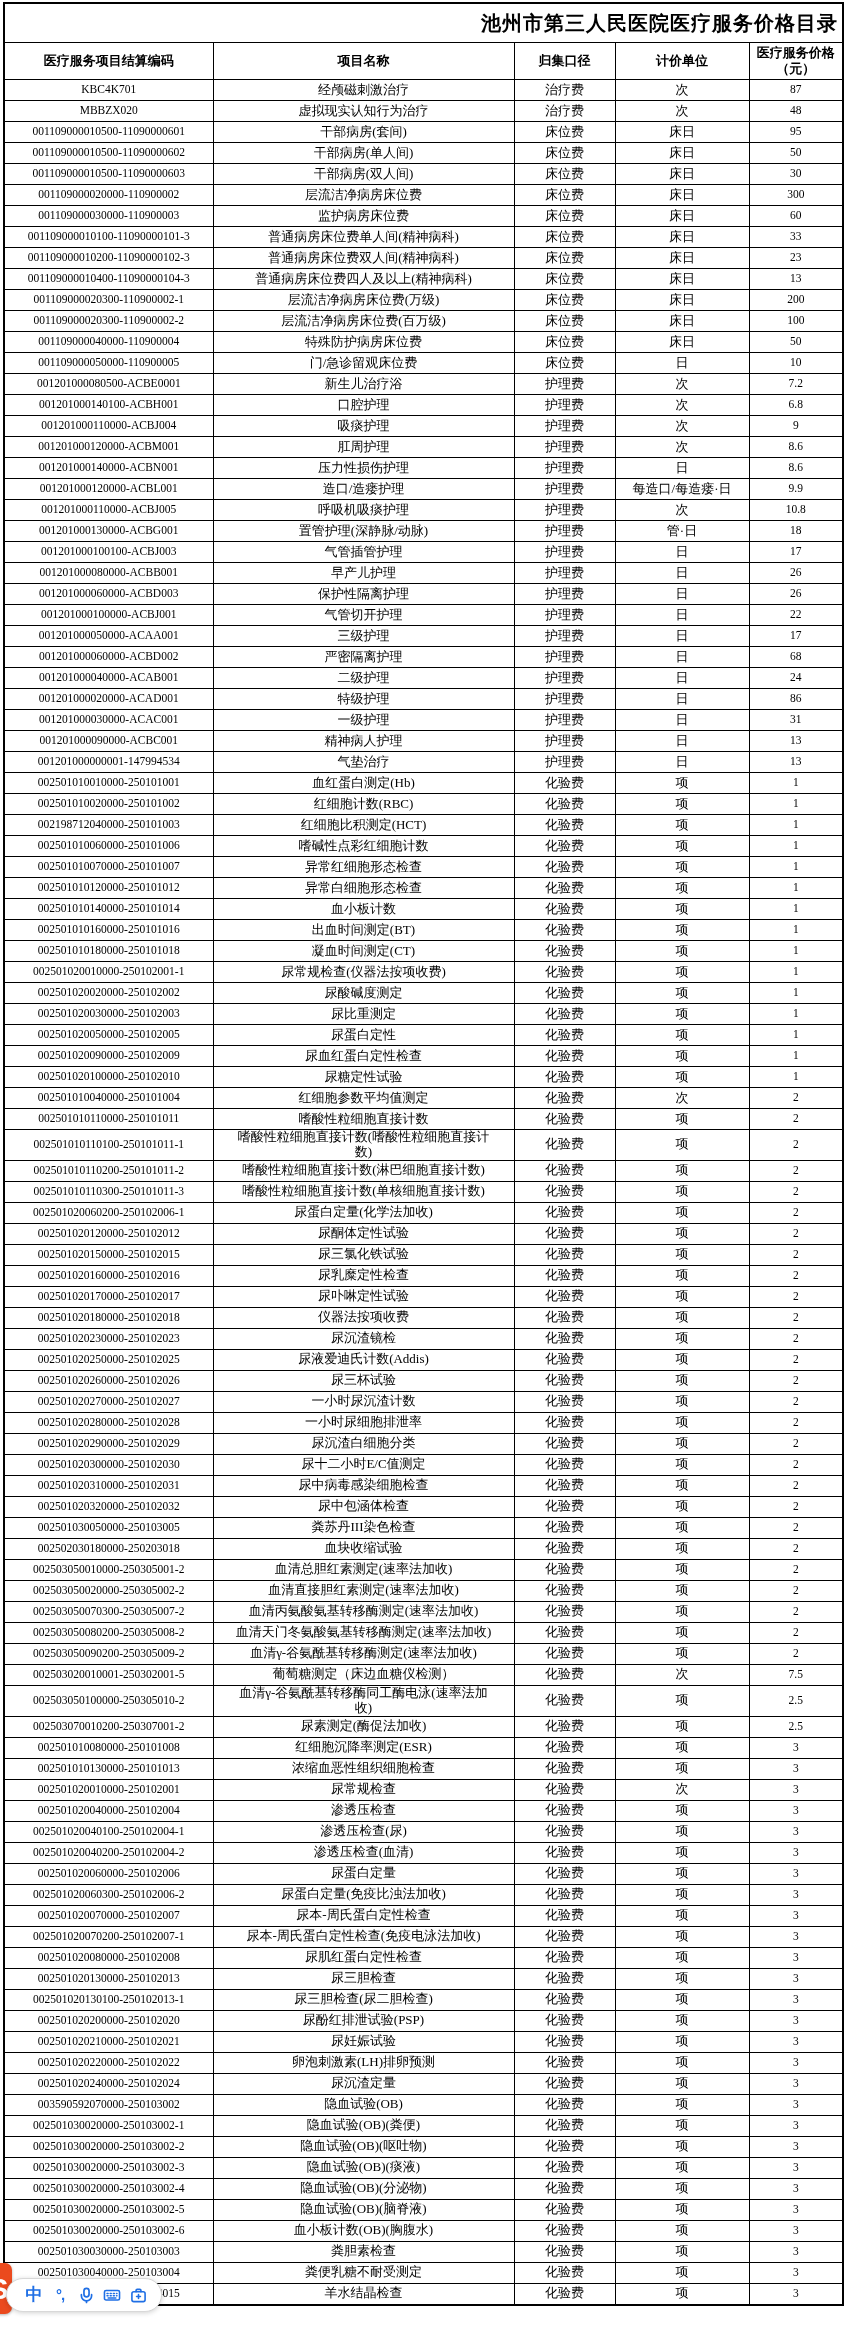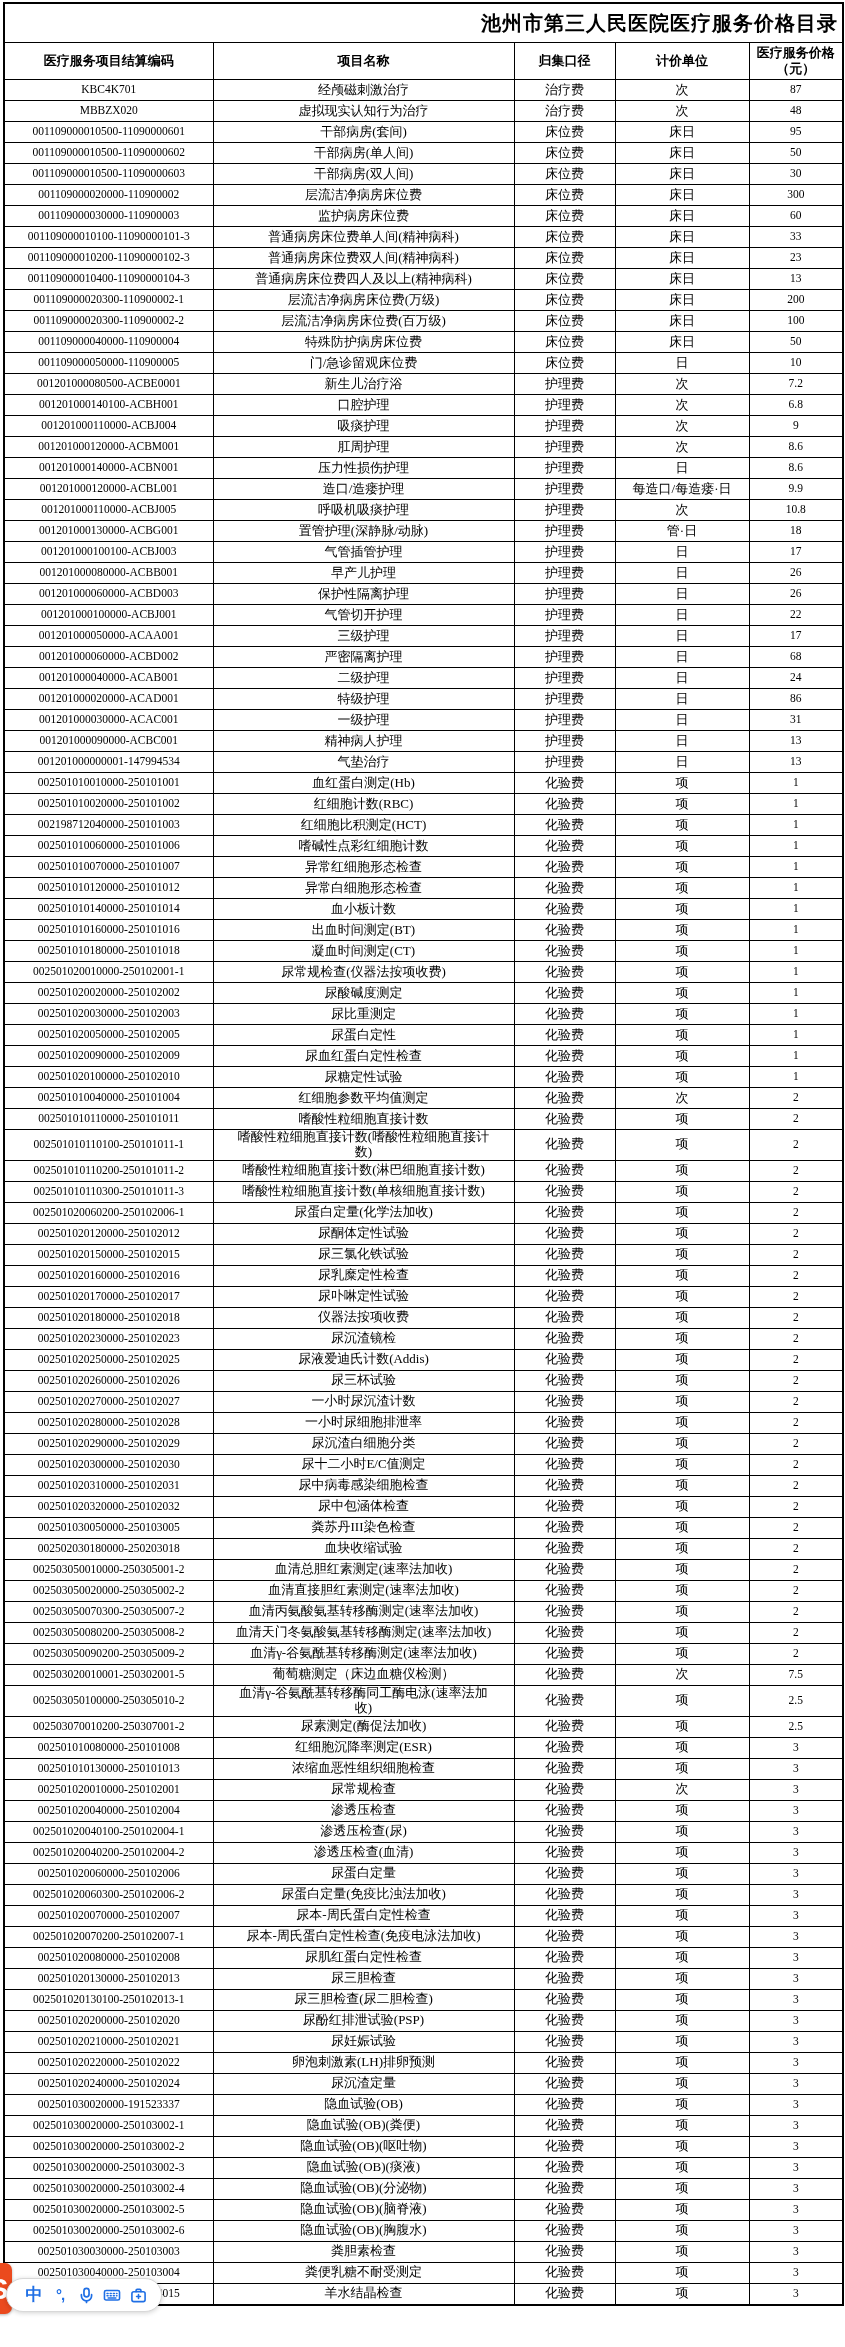--- a/index.html
+++ b/index.html
@@ -746,21 +746,21 @@
         <td class="c4">3</td>
       </tr>
       <tr>
         <td class="c0">002501020240000-250102024</td>
         <td class="c1">尿沉渣定量</td>
         <td class="c2">化验费</td>
         <td class="c3">项</td>
         <td class="c4">3</td>
       </tr>
       <tr>
-        <td class="c0">002501030020000-191523337</td>
+        <td class="c0">003590592070000-250103002</td>
         <td class="c1">隐血试验(OB)</td>
         <td class="c2">化验费</td>
         <td class="c3">项</td>
         <td class="c4">3</td>
       </tr>
       <tr>
         <td class="c0">002501030020000-250103002-1</td>
         <td class="c1">隐血试验(OB)(粪便)</td>
         <td class="c2">化验费</td>
         <td class="c3">项</td>
@@ -789,21 +789,21 @@
       </tr>
       <tr>
         <td class="c0">002501030020000-250103002-5</td>
         <td class="c1">隐血试验(OB)(脑脊液)</td>
         <td class="c2">化验费</td>
         <td class="c3">项</td>
         <td class="c4">3</td>
       </tr>
       <tr>
         <td class="c0">002501030020000-250103002-6</td>
-        <td class="c1">隐血试验(OB)(胸腹水)</td>
+        <td class="c1">血小板计数(OB)(胸腹水)</td>
         <td class="c2">化验费</td>
         <td class="c3">项</td>
         <td class="c4">3</td>
       </tr>
       <tr>
         <td class="c0">002501030030000-250103003</td>
         <td class="c1">粪胆素检查</td>
         <td class="c2">化验费</td>
         <td class="c3">项</td>
         <td class="c4">3</td>

